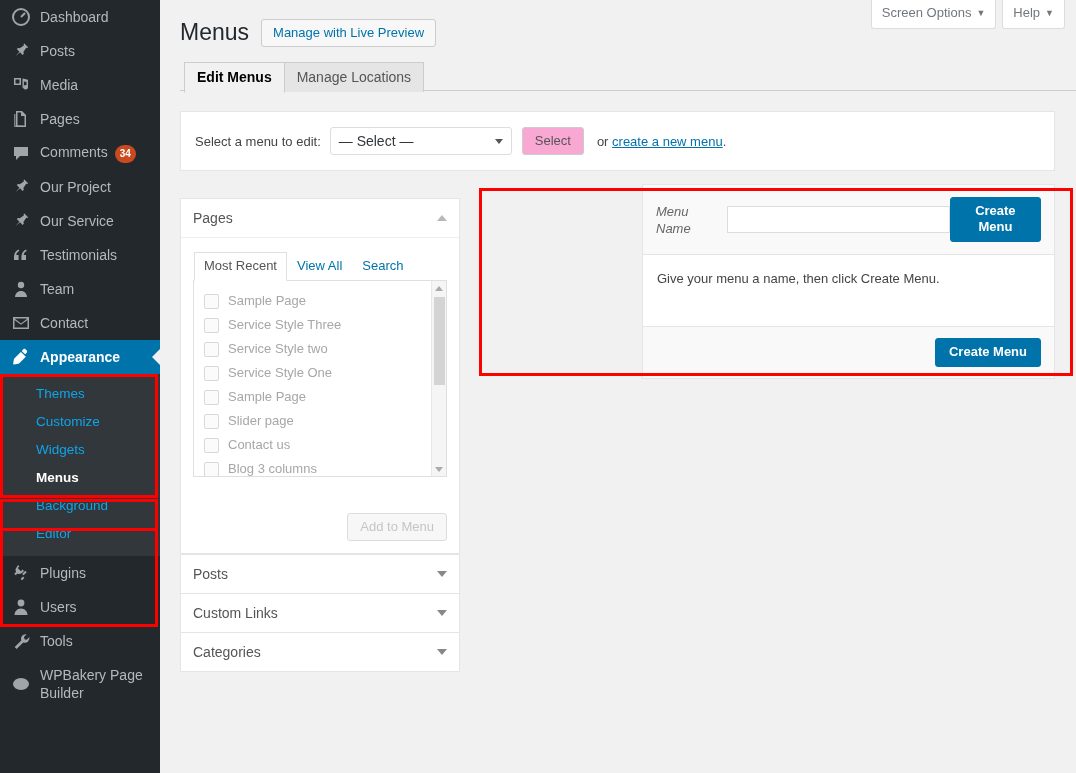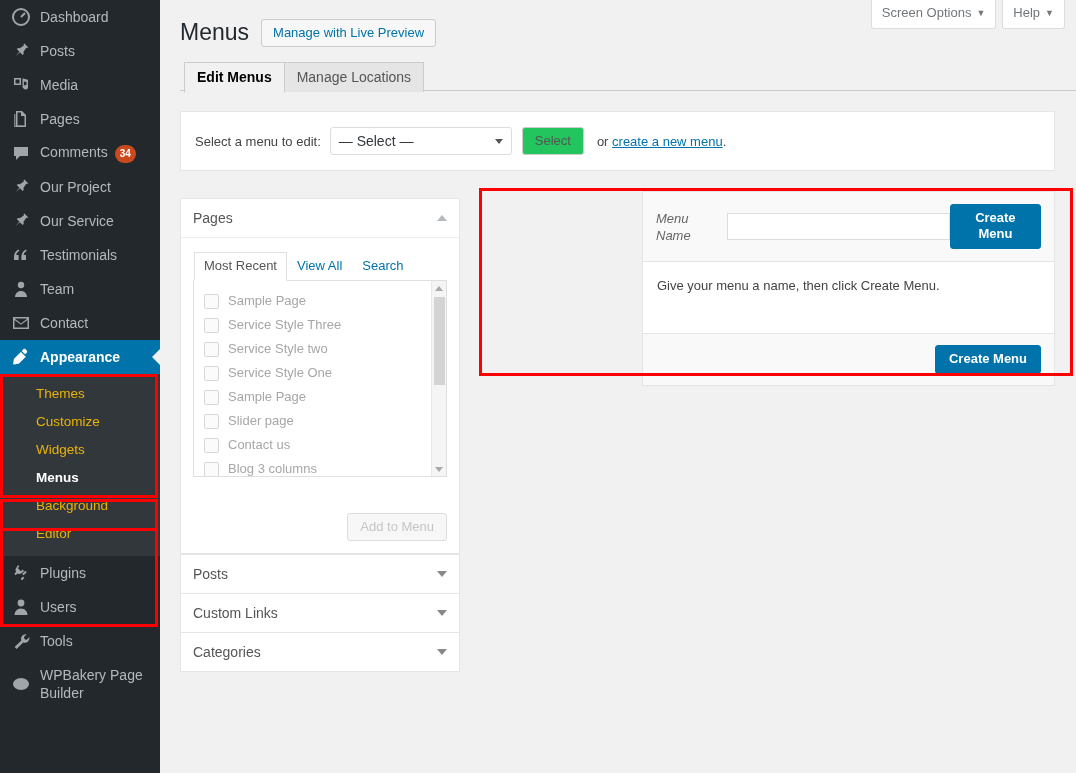--- a/index.html
+++ b/index.html
@@ -68,21 +68,21 @@
     font-size: 10px;
     font-weight: 600;
     line-height: 1;
     vertical-align: middle;
   }
 
   .submenu { background: #32373c; padding: 6px 0 8px 0; }
   .submenu a {
     display: block;
     padding: 6px 0 6px 36px;
-    color: #eab308;
+    color: #0ea5e9;
     font-size: 13.5px;
     line-height: 16px;
     text-decoration: none;
     cursor: pointer;
   }
   .submenu a.current { color: #fff; font-weight: bold; }
 
   
   .rbox { position: absolute; border: 3px solid #ff0000; pointer-events: none; }
   #rbox-appearance { left: 0; top: 374px; width: 158px; height: 124px; }
@@ -183,21 +183,21 @@
   }
   .menuselect .arrow {
     position: absolute; right: 8px; top: 50%; margin-top: -2px;
     width: 0; height: 0;
     border-left: 4px solid transparent;
     border-right: 4px solid transparent;
     border-top: 5px solid #555;
   }
   .select-btn {
     margin-left: 10px;
-    background: #22c55e;
+    background: #f9a8d4;
     border: 1px solid #ccc;
     border-radius: 3px;
     padding: 4px 12px 5px;
     font-size: 13px;
     color: #555;
     cursor: pointer;
     line-height: 17px;
   }
   .or-text { margin-left: 13px; color: #444; }
   .or-text a { color: #0073aa; text-decoration: underline; }
@@ -295,21 +295,21 @@
     border-radius: 3px;
     padding: 4px 12px 5px;
     font-size: 13px;
     color: #c5c5c5;
     cursor: default;
     line-height: 17px;
     margin-top: 12px;
   }
 
   
-  .col-right { position: absolute; left: 482px; top: 191px; right: 21px; }
+  .col-right { position: absolute; left: 482px; top: 184px; right: 21px; }
   .menu-edit {
     background: #f9f9f9;
     border: 1px solid #e5e5e5;
   }
   .me-head {
     display: flex; align-items: center;
     padding: 12px 13px;
     border-bottom: 1px solid #e5e5e5;
     background: #f9f9f9;
   }

